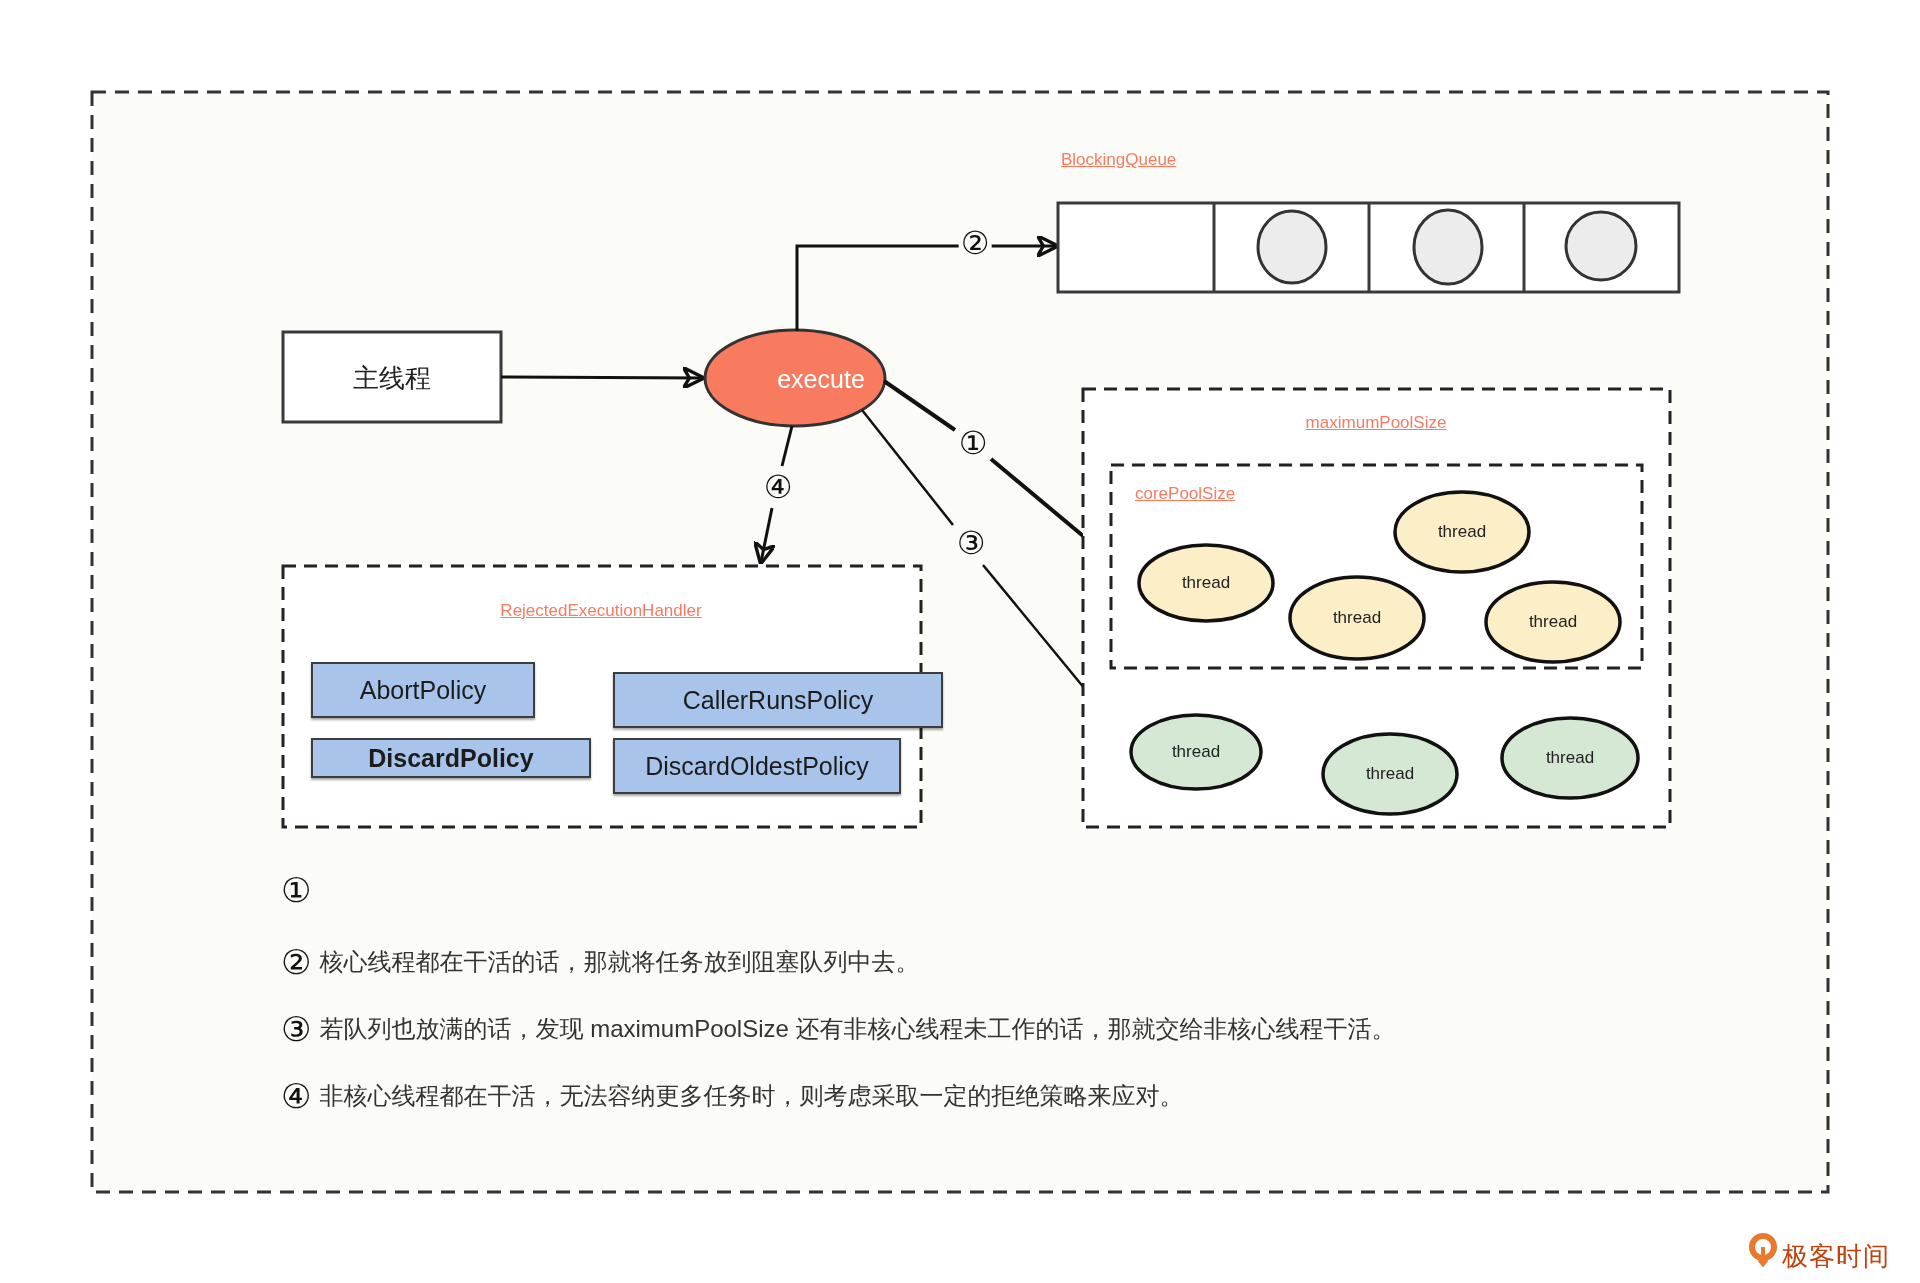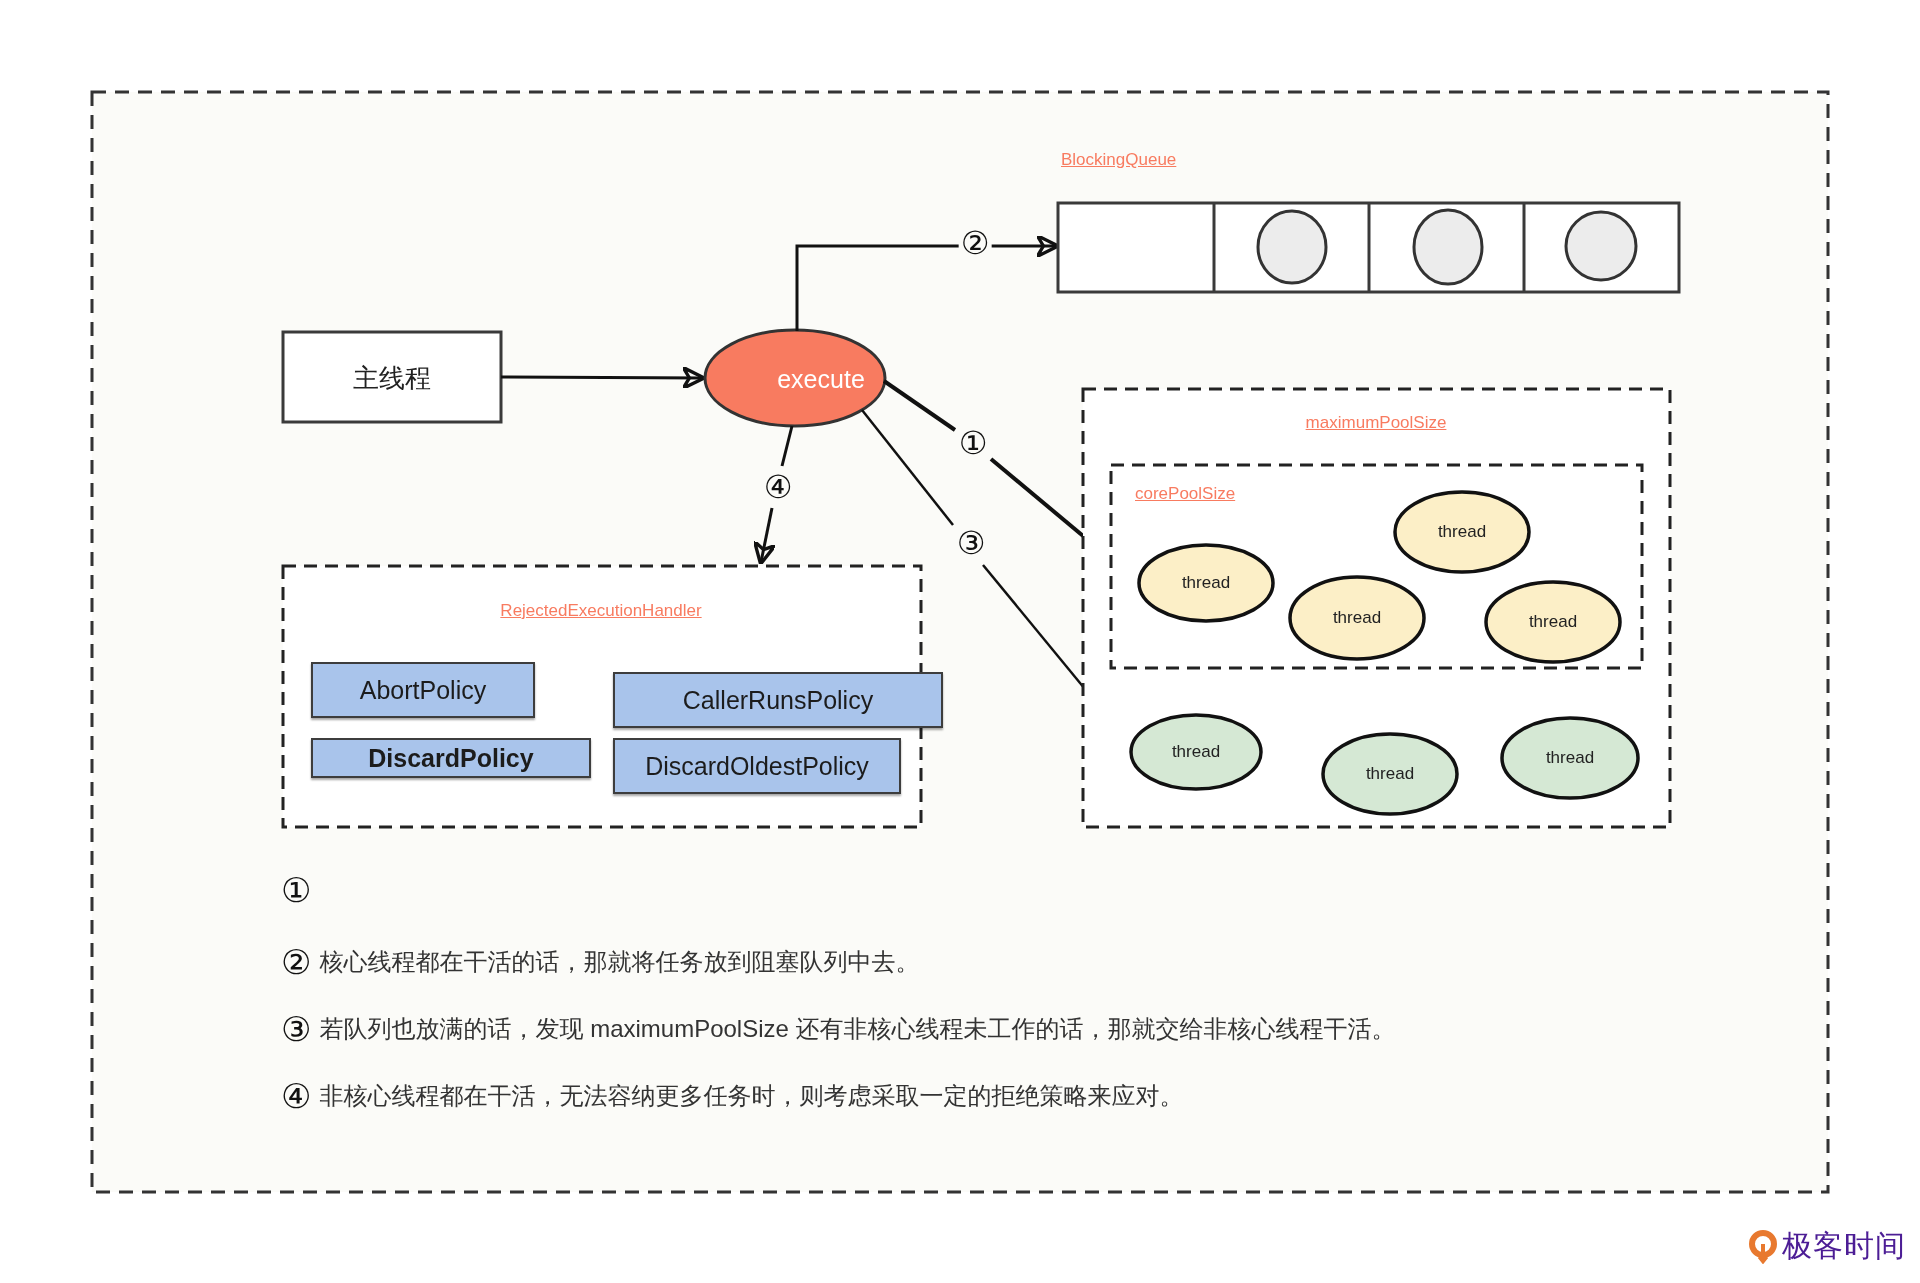--- a/index.html
+++ b/index.html
@@ -16,21 +16,21 @@
   .policy { position: absolute; background: #a9c4eb; border: 2px solid #3d3d3d;
             box-shadow: 0 2px 2px rgba(0,0,0,0.35); box-sizing: border-box;
             display: flex; align-items: center; justify-content: center;
             font-size: 25px; color: #1c1c1c; }
   .desc-line { position: absolute; left: 281px; font-size: 24px; color: #333;
                white-space: nowrap; display: flex; align-items: center; }
   .desc-num { font-size: 34px; color: #111; margin-right: 8px; line-height: 1; }
   .step-badge { font-size: 32px; color: #111; background: #fbfbf8; line-height: 1;
                 padding: 0 2px; }
   .logo { position: absolute; left: 1748px; top: 1226px; display: flex; align-items: center; }
-  .logo-text { font-size: 30px; color: #4c1d95; margin-left: 4px; letter-spacing: 1px; }
+  .logo-text { font-size: 26px; color: #c2410c; margin-left: 4px; letter-spacing: 1px; margin-top: 13px; }
 </style>
 </head>
 <body>
 
 <div id="stage">
   <svg id="canvas" xmlns="http://www.w3.org/2000/svg">
     <defs>
       <marker id="arrow" viewBox="0 0 10 10" refX="9" refY="5" markerWidth="7" markerHeight="7" orient="auto-start-reverse">
         <path d="M0,0 L10,5 L0,10 L3,5 z" fill="none" stroke="#111" stroke-width="1.6"></path>
       </marker>

